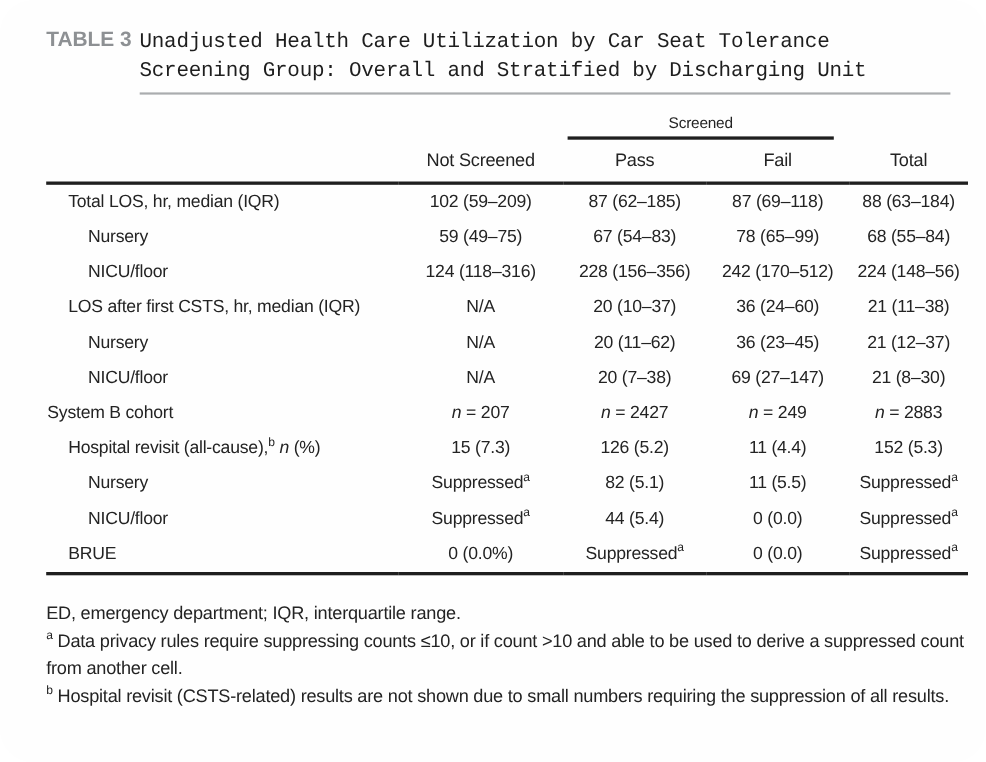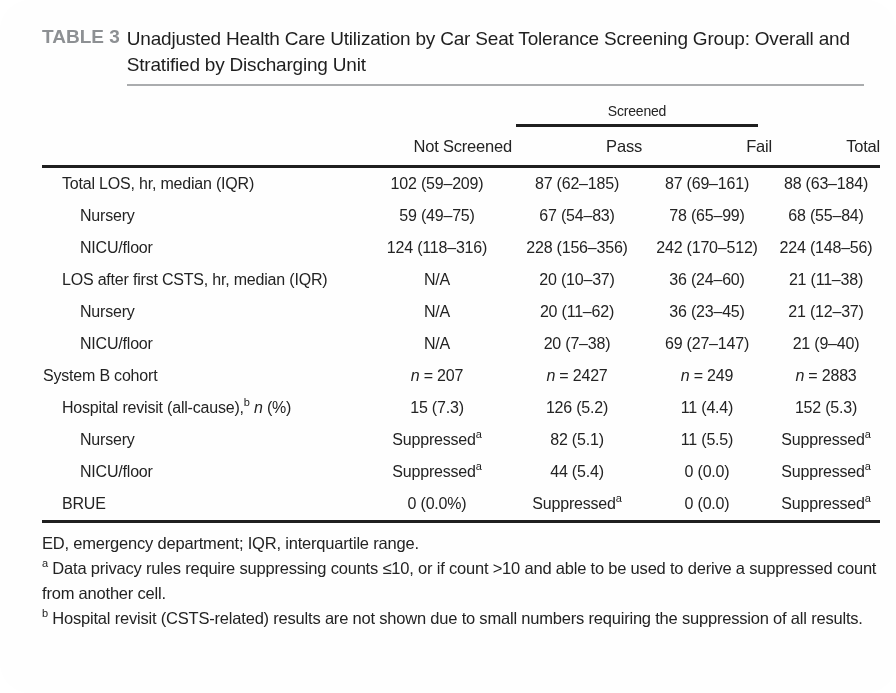--- a/index.html
+++ b/index.html
@@ -7,46 +7,46 @@
     width:896px;height:693px;overflow:hidden;
     font-family:"Liberation Sans","DejaVu Sans",sans-serif;
     color:#232323;letter-spacing:-0.2px;
   }
   .page{box-sizing:border-box;width:896px;height:693px;padding:26px 32px 0 42px;background:#fefefe;border-radius:30px;}
 
   
   .caption{display:flex;align-items:flex-start;}
   .cap-label{color:#8d9093;font-weight:700;font-size:19px;white-space:nowrap;margin-right:7px;letter-spacing:0px;}
   .cap-right{flex:1;}
-  .cap-title{font-size:19px;line-height:1.35;color:#1e1e1e;}
+  .cap-title{font-size:19px;line-height:1.35;color:#1e1e1e;font-family:Liberation Mono, monospace;}
   .title-rule{height:2px;background:#aaacae;margin-top:7px;}
 
   
   table.tbl{border-collapse:collapse;table-layout:fixed;width:838px;margin-top:9px;}
   .tbl col.c0{width:320px;} .tbl col.c1{width:150px;} .tbl col.c2{width:130px;}
   .tbl col.c3{width:130px;} .tbl col.c4{width:108px;}
   .tbl th,.tbl td{font-weight:400;padding:0;vertical-align:middle;}
   tr.spanner-row td,tr.spanner-row th{height:32px;vertical-align:bottom;}
   .spanner-cell .span-inner{
     text-align:center;font-size:14px;padding-bottom:5px;
     border-bottom:3px solid #1f1f1f;margin:0 14px 0 4px;
   }
-  tr.head-row th{height:38px;font-size:16.5px;text-align:right;border-bottom:3px solid #1f1f1f;}
+  tr.head-row th{height:38px;font-size:16.5px;text-align:center;border-bottom:3px solid #1f1f1f;}
   tr.head-row th:first-child{text-align:left;}
   tbody td{height:32px;font-size:16px;text-align:center;white-space:nowrap;}
   tbody td.lbl{text-align:left;}
   td.ind0{padding-left:1px;}
   td.ind1{padding-left:20px;}
   td.ind2{padding-left:38px;}
   tbody tr:last-child td{border-bottom:3px solid #1f1f1f;}
   i{font-style:italic;}
   sup{font-size:11px;position:relative;top:-1px;vertical-align:super;line-height:0;}
 
   
-  .footnotes{width:838px;margin-top:8px;}
+  .footnotes{width:838px;margin-top:23px;}
   .footnotes p{margin:0;font-size:16.5px;line-height:25px;color:#232323;}
 </style>
 </head>
 <body>
 
 <div class="page">
 
   <div class="caption">
     <span class="cap-label">TABLE 3</span>
     <div class="cap-right">
@@ -78,21 +78,21 @@
           <th>Pass</th>
           <th>Fail</th>
           <th>Total</th>
         </tr>
     </thead>
     <tbody id="tbody">
         <tr>
           <td class="lbl ind1">Total LOS, hr, median (IQR)</td>
           <td>102 (59–209)</td>
           <td>87 (62–185)</td>
-          <td>87 (69–161)</td>
+          <td>87 (69–118)</td>
           <td>88 (63–184)</td>
         </tr>
         <tr>
           <td class="lbl ind2">Nursery</td>
           <td>59 (49–75)</td>
           <td>67 (54–83)</td>
           <td>78 (65–99)</td>
           <td>68 (55–84)</td>
         </tr>
         <tr>
@@ -114,21 +114,21 @@
           <td>N/A</td>
           <td>20 (11–62)</td>
           <td>36 (23–45)</td>
           <td>21 (12–37)</td>
         </tr>
         <tr>
           <td class="lbl ind2">NICU/floor</td>
           <td>N/A</td>
           <td>20 (7–38)</td>
           <td>69 (27–147)</td>
-          <td>21 (9–40)</td>
+          <td>21 (8–30)</td>
         </tr>
         <tr>
           <td class="lbl ind0">System B cohort</td>
           <td><i>n</i> = 207</td>
           <td><i>n</i> = 2427</td>
           <td><i>n</i> = 249</td>
           <td><i>n</i> = 2883</td>
         </tr>
         <tr>
           <td class="lbl ind1">Hospital revisit (all-cause),<sup>b</sup> <i>n</i> (%)</td>

